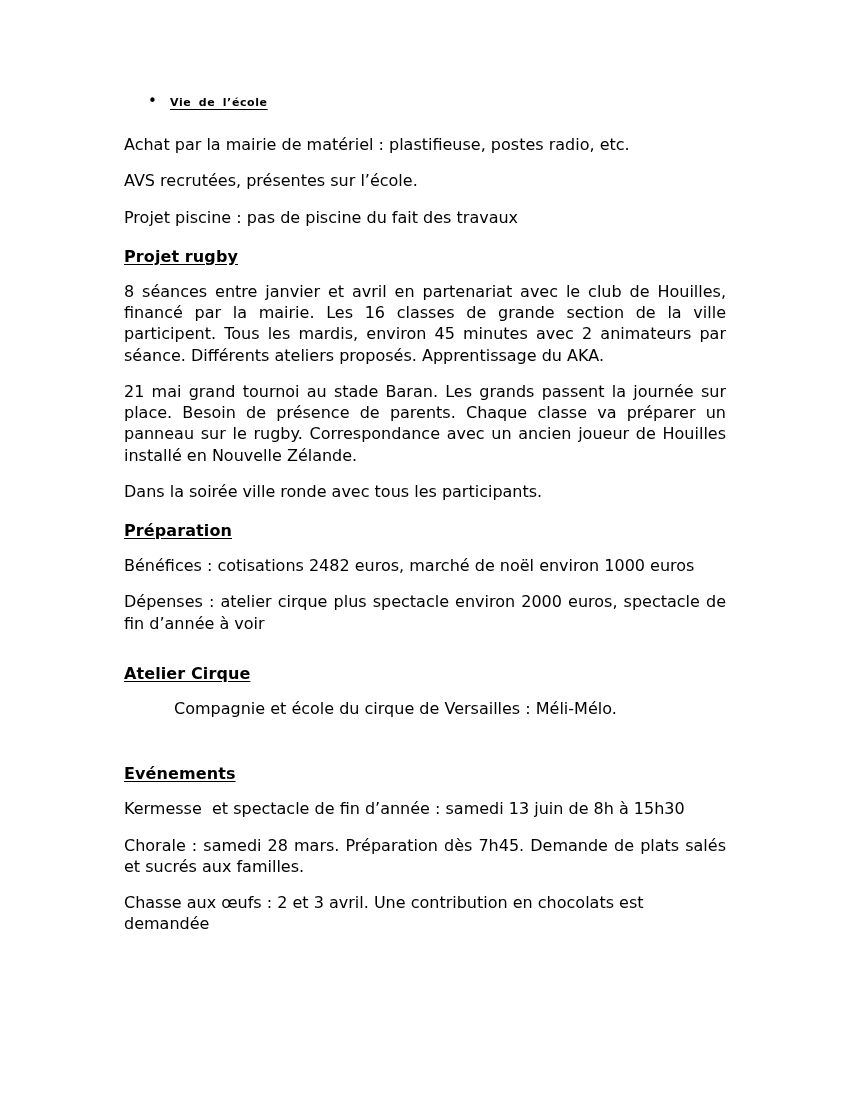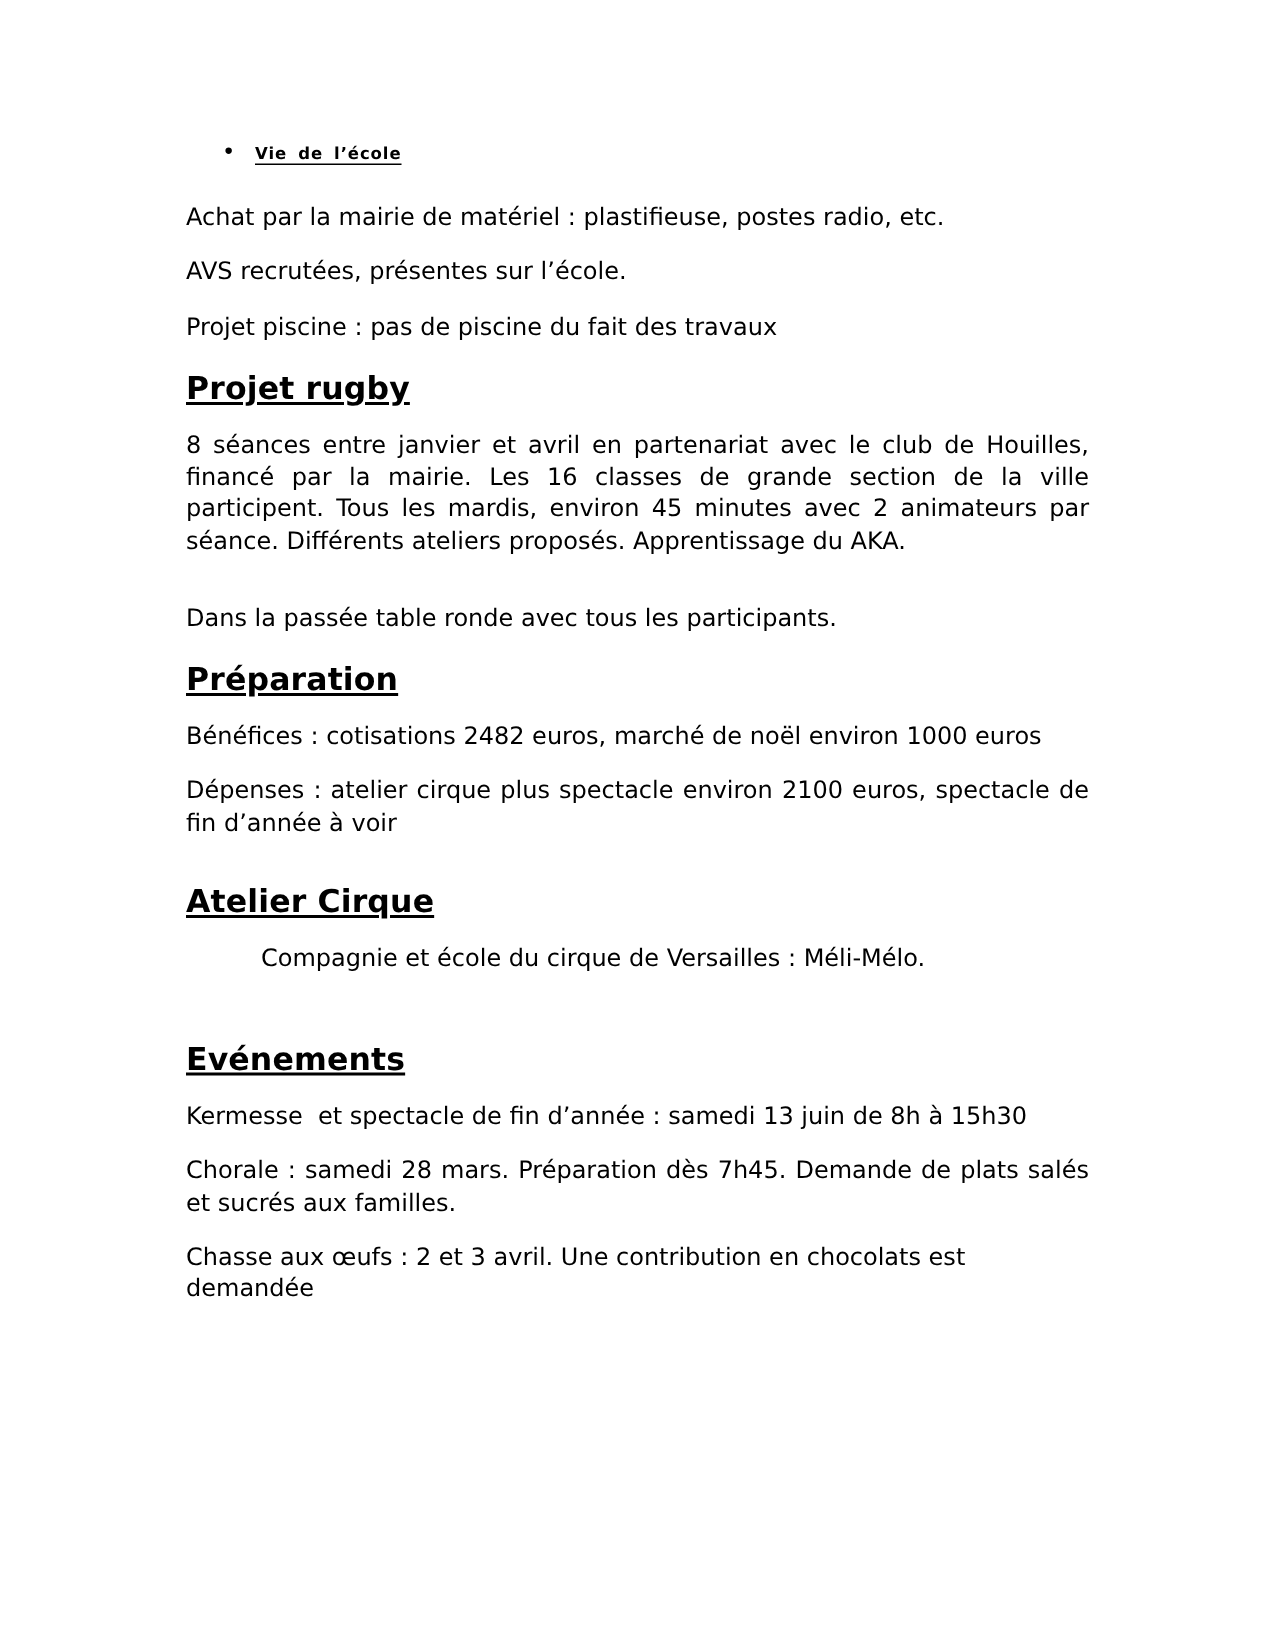--- a/index.html
+++ b/index.html
@@ -51,21 +51,21 @@
     text-decoration: underline;
     text-underline-offset: 3px;
     letter-spacing: 0.6px;
     word-spacing: 3px;
     white-space: pre;
   }
 
   
   .heading {
     font-weight: bold;
-    font-size: 21px;
+    font-size: 16px;
     text-decoration: underline;
     text-underline-offset: 2px;
     margin: 0;
     letter-spacing: 0.1px;
     white-space: pre;
   }
 
   
   .para {
     font-size: 16px;
@@ -105,30 +105,31 @@
     <p class="para">AVS recrutées, présentes sur l’école.</p>
     <div class="gap-m"></div>
     <p class="para">Projet piscine : pas de piscine du fait des travaux</p>
 
     <div class="gap-l"></div>
 
     <p class="heading">Projet rugby</p>
     <div class="gap-m"></div>
     <p class="para justify">8 séances entre janvier et avril en partenariat avec le club de Houilles, financé par la mairie. Les 16 classes de grande section de la ville participent. Tous les mardis, environ 45 minutes avec 2 animateurs par séance. Différents ateliers proposés. Apprentissage du AKA.</p>
     <div class="gap-m"></div>
+    <p class="para justify">21 mai grand tournoi au stade Baran. Les grands passent la journée sur place. Besoin de présence de parents. Chaque classe va préparer un panneau sur le rugby. Correspondance avec un ancien joueur de Houilles installé en Nouvelle Zélande.</p>
     <div class="gap-m"></div>
-    <p class="para">Dans la passée table ronde avec tous les participants.</p>
+    <p class="para">Dans la soirée ville ronde avec tous les participants.</p>
 
     <div class="gap-l"></div>
 
     <p class="heading">Préparation</p>
     <div class="gap-m"></div>
     <p class="para">Bénéfices : cotisations 2482 euros, marché de noël environ 1000 euros</p>
     <div class="gap-m"></div>
-    <p class="para justify">Dépenses : atelier cirque plus spectacle environ 2100 euros, spectacle de fin d’année à voir</p>
+    <p class="para justify">Dépenses : atelier cirque plus spectacle environ 2000 euros, spectacle de fin d’année à voir</p>
     <div class="gap-m"></div>
 
     <div class="gap-m"></div>
 
     <p class="heading">Atelier Cirque</p>
     <div class="gap-m"></div>
     <p class="para block-indent">Compagnie et école du cirque de Versailles : Méli-Mélo.</p>
     <div class="gap-m"></div>
     <div class="gap-m"></div>
 

